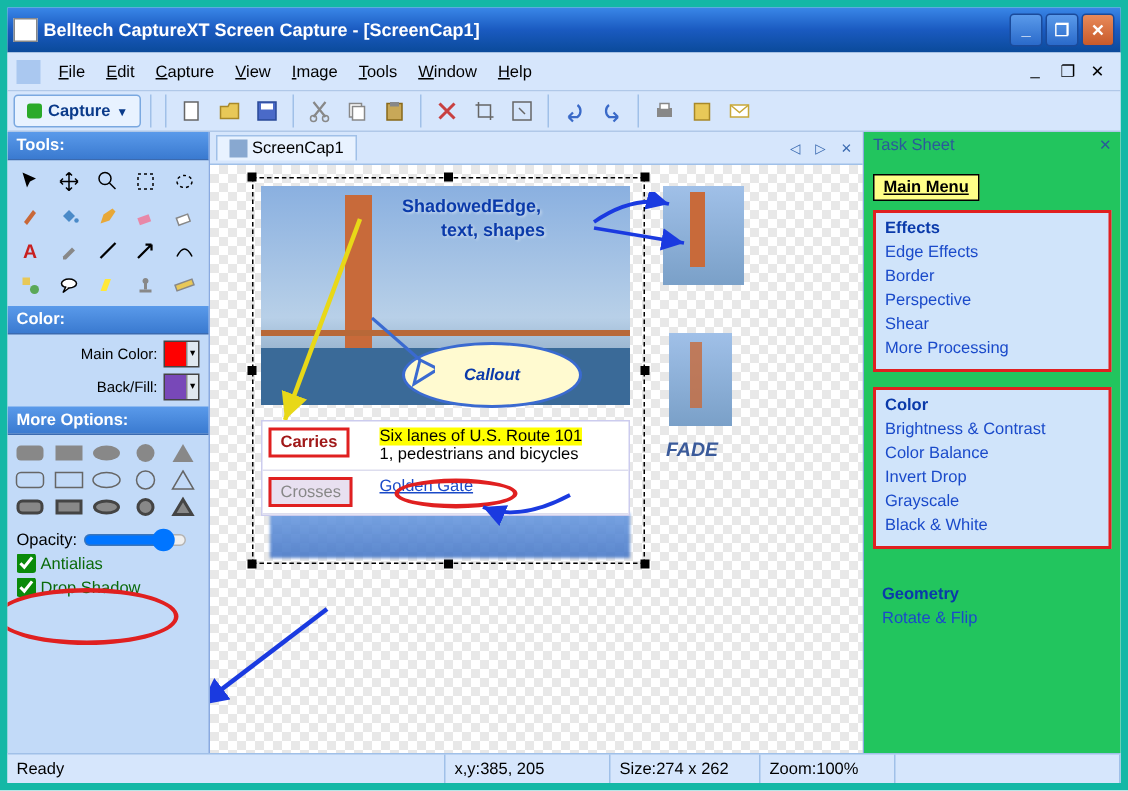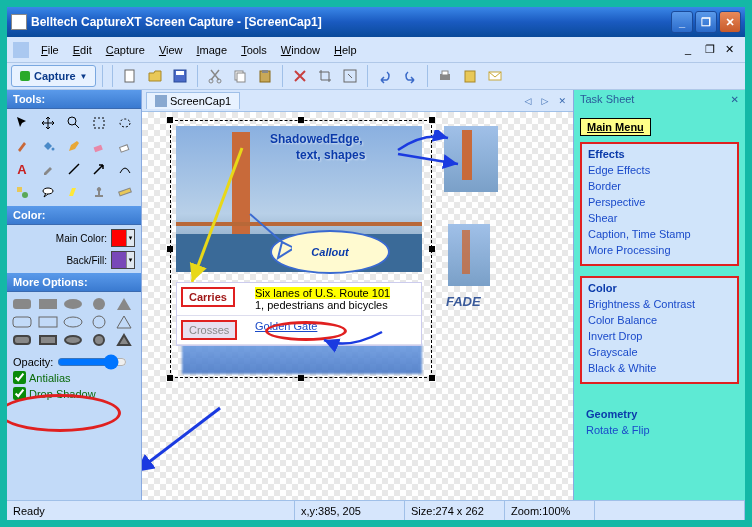--- a/index.html
+++ b/index.html
@@ -1,17 +1,17 @@
 <!DOCTYPE html>
 <html><head>
 <meta charset="utf-8">
 <style>
 * { margin: 0; padding: 0; box-sizing: border-box; font-family: Tahoma, sans-serif; font-size: 11px; }
 body { background: #fff; width: 752px; height: 527px; overflow: hidden; }
-.window { width: 752px; height: 527px; border: 7px solid #14b8a6; background: #e8f0fc; display: flex; flex-direction: column; }
+.window { width: 752px; height: 527px; border: 5px solid #14b8a6; background: #e8f0fc; display: flex; flex-direction: column; }
 .titlebar { height: 30px; background: linear-gradient(to bottom, #3a87e8 0%, #1a5ac0 50%, #0a4a9a 100%); display: flex; align-items: center; padding: 0 4px; color: white; font-weight: bold; }
 .titlebar .icon { width: 16px; height: 16px; background: #fff; margin-right: 4px; border: 1px solid #888; }
 .titlebar .title { flex: 1; font-size: 12px; }
 .titlebar .wbtns { display: flex; gap: 2px; }
 .titlebar .wbtn { width: 22px; height: 22px; background: linear-gradient(#5a9aea,#2a6aca); border: 1px solid #1a4a9a; border-radius: 3px; display: flex; align-items: center; justify-content: center; color: white; font-weight: bold; }
 .titlebar .wbtn.close { background: linear-gradient(#e88a5a,#c85a2a); }
 .menubar { height: 26px; background: #d6e6fc; display: flex; align-items: center; padding: 0 6px; gap: 2px; border-bottom: 1px solid #b0c8e8; }
 .menubar .micon { width: 16px; height: 16px; background: #aac8f0; margin-right: 4px; }
 .menubar .mitem { padding: 2px 6px; cursor: default; }
 .menubar .mitem u { text-decoration: underline; }
@@ -57,21 +57,21 @@
 .annotation { position: absolute; color: #0a3aaa; font-weight: bold; font-size: 12px; text-shadow: 1px 1px 2px rgba(255,255,255,0.6); }
 .callout-bubble { position: absolute; width: 120px; height: 44px; background: #fffad0; border: 2px solid #3a6ad0; border-radius: 50%; display: flex; align-items: center; justify-content: center; color: #0a3aaa; font-weight: bold; font-size: 13px; }
 .table-area { position: absolute; left: 34px; top: 170px; width: 246px; background: #fff; border: 1px solid #cce; }
 .trow { display: flex; border-bottom: 1px solid #dde; }
 .tcell1 { width: 74px; padding: 4px; }
 .tcell2 { flex: 1; padding: 4px; font-size: 10px; }
 .red-box { border: 2px solid #e02020; padding: 2px 6px; display: inline-block; }
 .yellow-hl { background: #ffff00; }
 .thumb { position: absolute; background: linear-gradient(#a0c0e8,#7aa0c8); }
 .fade-lbl { position: absolute; color: #3a5a9a; font-weight: bold; font-size: 13px; font-style: italic; }
-.task-panel { width: 172px; background: #5eead4; border-left: 1px solid #8aaae0; display: flex; flex-direction: column; }
+.task-panel { width: 172px; background: #22c55e; border-left: 1px solid #8aaae0; display: flex; flex-direction: column; }
 .task-hdr { display: flex; align-items: center; padding: 3px 6px; color: #2a5a9a; font-size: 11px; }
 .task-hdr .x { margin-left: auto; font-size: 10px; }
 .task-body { flex: 1; padding: 10px 6px 4px 6px; overflow: hidden; }
 .main-menu-box { background: #ffff88; border: 1px solid #000; padding: 2px 6px; font-weight: bold; display: inline-block; margin-bottom: 6px; }
 .task-group { border: 2px solid #e02020; padding: 4px 6px 6px 6px; margin-bottom: 10px; background: #d0e4fa; }
 .task-group-title { color: #0a3aaa; font-weight: bold; margin-bottom: 2px; }
 .task-link { color: #1a4aca; padding: 2px 0; cursor: pointer; }
 .task-group-plain { padding: 0 6px; margin-top: 24px; }
 .statusbar { height: 20px; background: #d6e6fc; border-top: 1px solid #a0c0e8; display: flex; align-items: center; font-size: 10px; }
 .statusbar .cell { padding: 0 6px; border-right: 1px solid #a0c0e8; height: 100%; display: flex; align-items: center; }
@@ -546,21 +546,20 @@
       </div>
       <div class="task-body">
         <div class="main-menu-box"><u>Main Menu</u></div>
 
         <div class="task-group">
           <div class="task-group-title">Effects</div>
           <div class="task-link">Edge Effects</div>
           <div class="task-link">Border</div>
           <div class="task-link">Perspective</div>
           <div class="task-link">Shear</div>
-          <div class="task-link">Caption, Time Stamp</div>
           <div class="task-link">More Processing</div>
         </div>
 
         <div class="task-group">
           <div class="task-group-title">Color</div>
           <div class="task-link">Brightness &amp; Contrast</div>
           <div class="task-link">Color Balance</div>
           <div class="task-link">Invert Drop</div>
           <div class="task-link">Grayscale</div>
           <div class="task-link">Black &amp; White</div>

